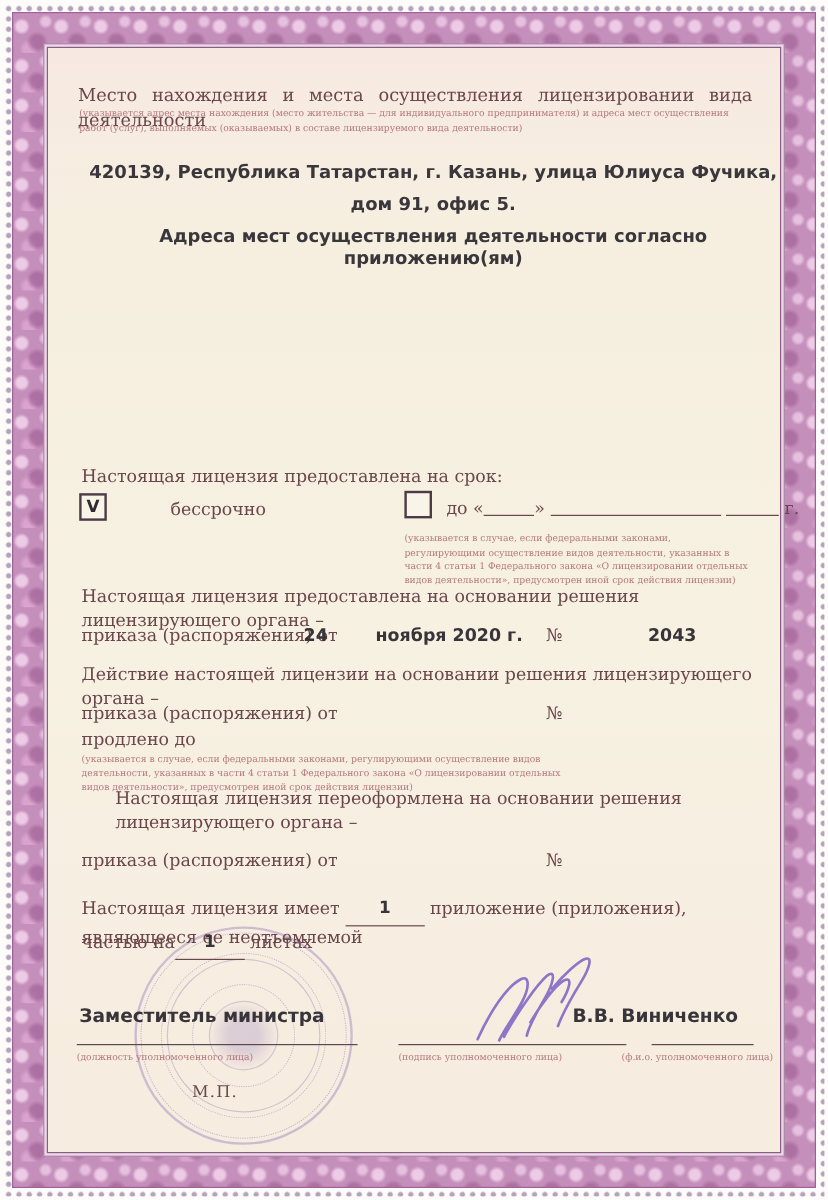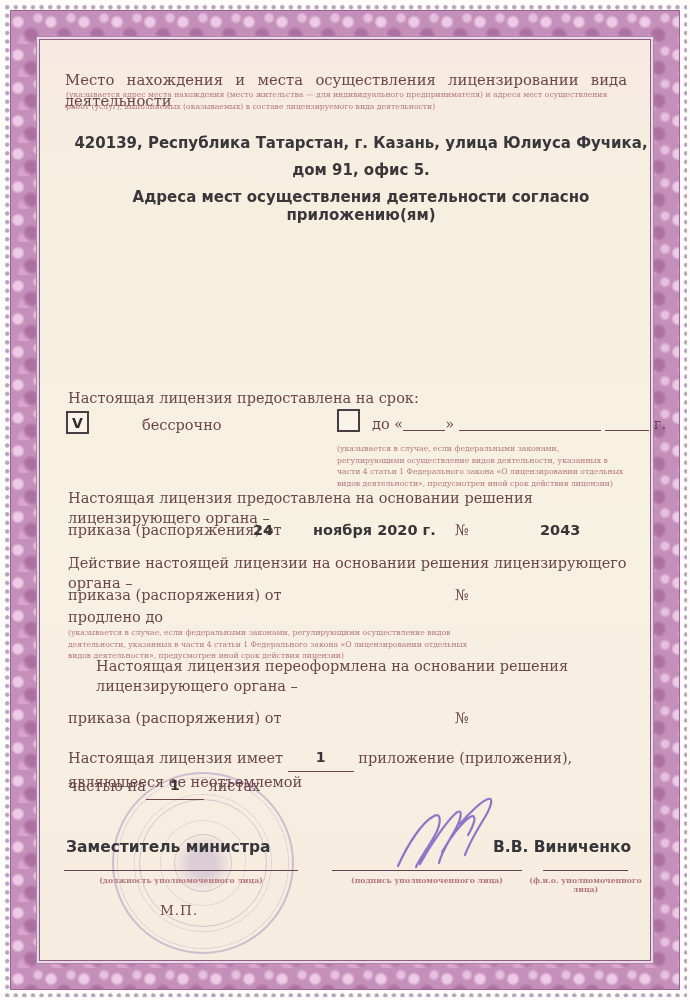--- a/index.html
+++ b/index.html
@@ -42,21 +42,21 @@
   .cb {
     width:23px; height:23px; border:2px solid #4c3b44; box-sizing:border-box;
     display:flex; align-items:center; justify-content:center;
     font-family:"DejaVu Sans", sans-serif; font-weight:bold; font-size:14px; color:#2f2b30;
     background:rgba(255,255,255,.25);
   }
   .blank { display:inline-block; border-bottom:1.2px solid #6a464c; height:13px; vertical-align:-2px; }
   .blank-val { display:inline-block; border-bottom:1.2px solid #6a464c; text-align:center; vertical-align:-2px; }
   .blank-val .val { position:relative; top:-3px; font-size:14px; }
   .sline { position:absolute; top:870px; border-top:1.5px solid #5c4752; }
-  .cap { position:absolute; top:876px; font-size:7.7px; color:#b5777d; text-align:center;font-weight:bold; }
+  .cap { position:absolute; top:876px; font-size:7.7px; color:#b5777d; text-align:left; }
   
   .stamp { position:absolute; left:112px; top:772px; width:182px; height:182px; z-index:1; opacity:.8; }
   .stamp div { position:absolute; border-radius:50%; }
   .stamp .r1 { inset:0;   border:2px solid rgba(126,94,178,.42); }
   .stamp .r2 { inset:5px; border:1.5px dotted rgba(126,94,178,.5); }
   .stamp .r3 { inset:22px;border:1.5px dotted rgba(126,94,178,.45); }
   .stamp .r4 { inset:27px;border:1.5px solid rgba(126,94,178,.38); }
   .stamp .r5 { inset:48px;border:1.5px dotted rgba(126,94,178,.45); }
   .stamp .core { inset:62px; border:1px solid rgba(126,94,178,.35);
     background: radial-gradient(circle, rgba(126,94,178,.28) 0 32%, rgba(126,94,178,.1) 58%, rgba(0,0,0,0) 72%); }
@@ -134,21 +134,21 @@
       <span>Настоящая лицензия имеет</span>
       <span class="blank-val" style="width:66px;"><span class="val">1</span></span>
       <span>приложение (приложения), являющееся ее неотъемлемой</span>
     </div>
     <div class="abs serif" style="left:68px; right:63px; top:776px;">
       <span>частью на</span><span class="blank-val" style="width:58px;"><span class="val">1</span></span>
       <span>листах</span>
     </div>
 
     <div class="abs val" style="left:66px; top:838px; font-size:15.5px;">Заместитель министра</div>
-    <div class="abs val" style="left:477px; top:838px; font-size:15.5px;margin-left:16px;">В.В. Виниченко</div>
+    <div class="abs val" style="left:477px; top:838px; font-size:15.5px;">В.В. Виниченко</div>
 
     <div class="sline" style="left:64px; width:234px;"></div>
     <div class="sline" style="left:332px; width:190px;"></div>
     <div class="sline" style="left:543px; width:85px;"></div>
 
     <div class="cap" style="left:64px; width:234px;">(должность уполномоченного лица)</div>
     <div class="cap" style="left:332px; width:190px;">(подпись уполномоченного лица)</div>
     <div class="cap" style="left:518px; width:135px;">(ф.и.о. уполномоченного лица)</div>
 
     <div class="abs serif" style="left:160px; top:901px; font-size:13.5px; letter-spacing:1px;">М.П.</div>

